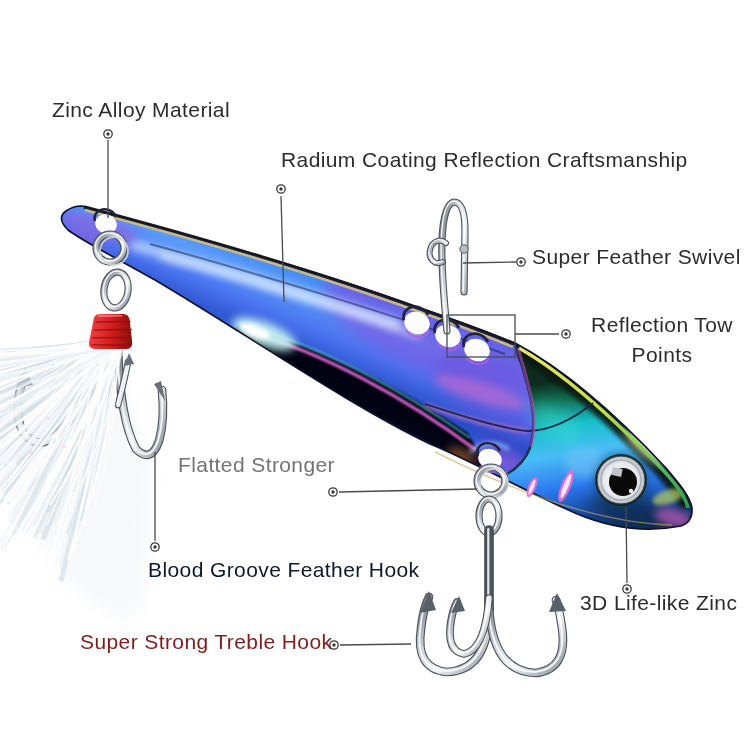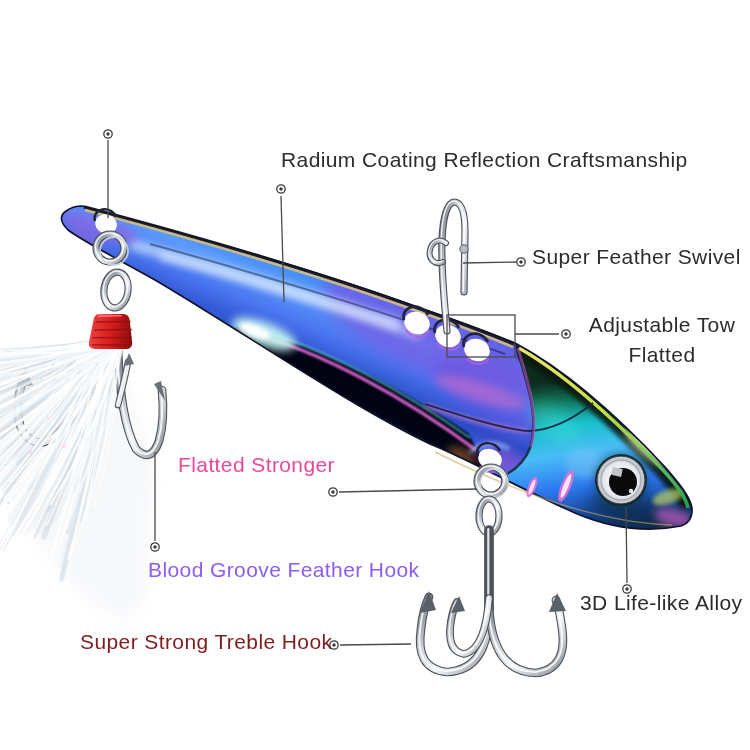--- a/index.html
+++ b/index.html
@@ -491,25 +491,26 @@
           <circle r="4.2" fill="#fff" stroke="#3a3a3a" stroke-width="1.3"></circle>
           <circle r="1.7" fill="#3a3a3a"></circle>
         </g>
     <g class="marker" transform="translate(627,589)">
           <circle r="4.2" fill="#fff" stroke="#3a3a3a" stroke-width="1.3"></circle>
           <circle r="1.7" fill="#3a3a3a"></circle>
         </g>
   </g>
 </svg>
 
+  <div class="label" style="left: 52px; top: 95px; color: rgb(44, 44, 44);">Zinc Alloy Material</div>
   <div class="label" style="left: 240px; top: 145px; color: rgb(44, 44, 44); margin-left: 41px;">Radium Coating Reflection Craftsmanship</div>
   <div class="label" style="left: 532px; top: 242px; color: rgb(44, 44, 44);">Super Feather Swivel</div>
   <div class="label" style="left: 582px; top: 310px; width: 160px; text-align: center; color: rgb(44, 44, 44);">
-      <div>Adjustable Tow</div>
-      <div>Flatted</div>
+      <div>Reflection Tow</div>
+      <div>Points</div>
     </div>
-  <div class="label" style="left: 170px; top: 450px; width: 165px; text-align: right; color: #ec4899;">
+  <div class="label" style="left: 170px; top: 450px; width: 165px; text-align: right; color: #737373;">
       <div>Flatted Stronger</div>
     </div>
-  <div class="label" style="left: 148px; top: 555px; color: #8b5cf6;">Blood Groove Feather Hook</div>
+  <div class="label" style="left: 148px; top: 555px; color: #0f172a;">Blood Groove Feather Hook</div>
   <div class="label" style="left: 80px; top: 627px; color: #7f1d1d;">Super Strong Treble Hook</div>
-  <div class="label" style="left: 580px; top: 588px; color: rgb(44, 44, 44);">3D Life-like Alloy</div>
+  <div class="label" style="left: 580px; top: 588px; color: rgb(44, 44, 44);">3D Life-like Zinc</div>
 </div>
 
 </body></html>

